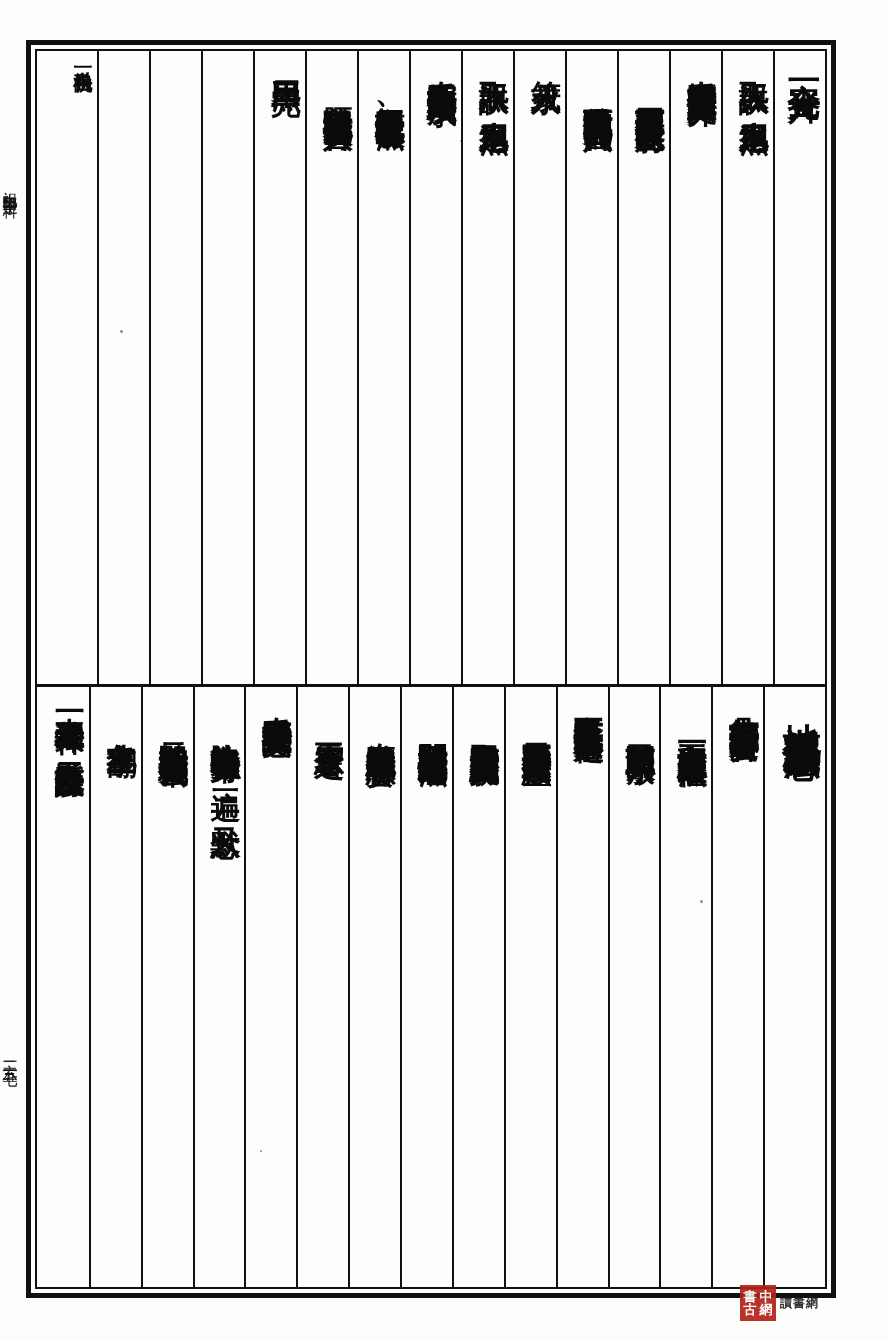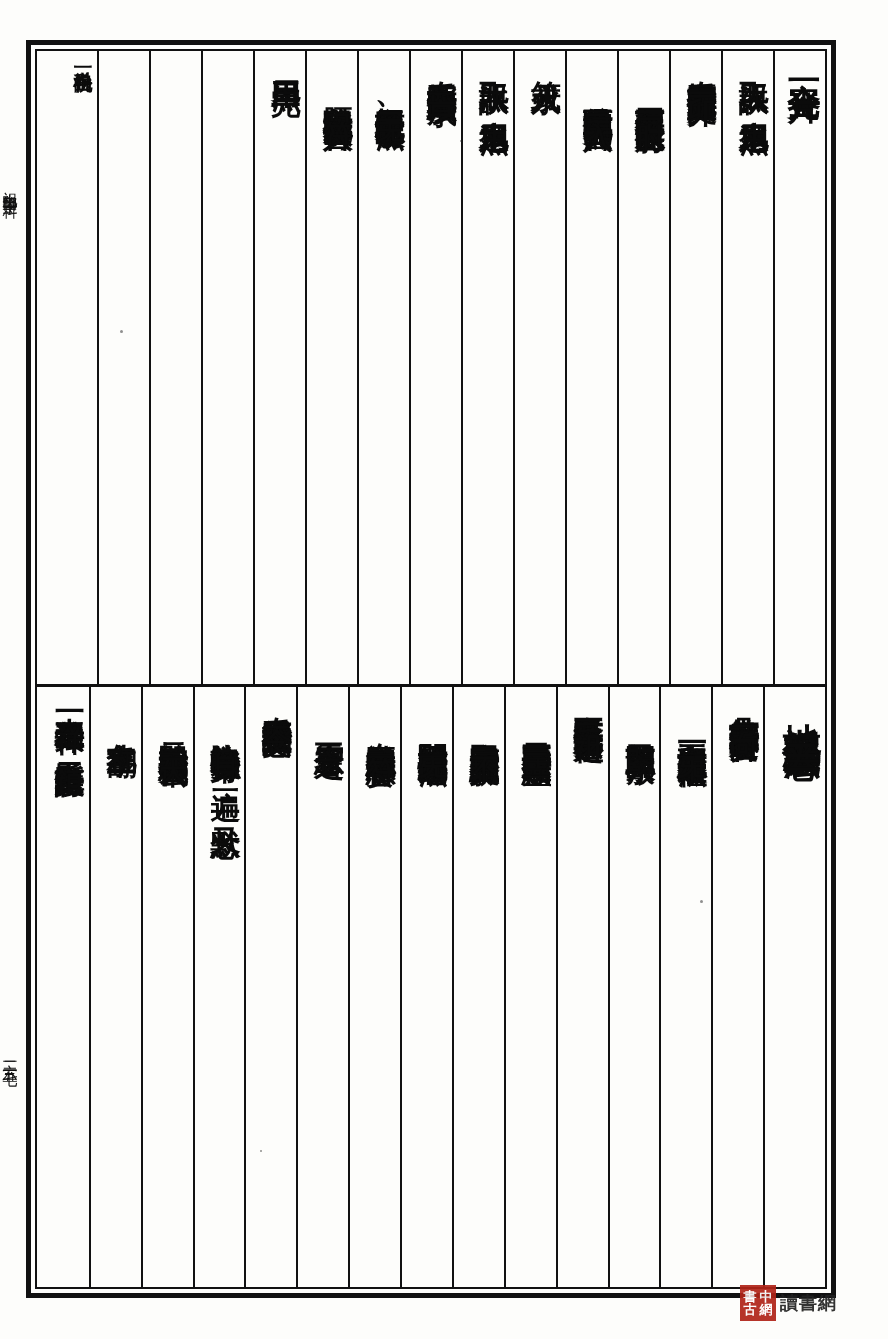--- a/index.html
+++ b/index.html
@@ -150,21 +150,21 @@
     display: flex;
     flex-wrap: wrap;
     align-content: center;
     justify-content: center;
     padding: 2px;
     box-sizing: border-box;
     font-weight: 700;
   }
   .stamp .seal span { width: 50%; text-align: center; }
   .stamp .wm-text {
-    font-size: 18px;
+    font-size: 12px;
     font-weight: 700;
     color: #222;
     letter-spacing: 1px;
     text-align: right;
   }
 
   
   .speck {
     position: absolute;
     background: #222;

